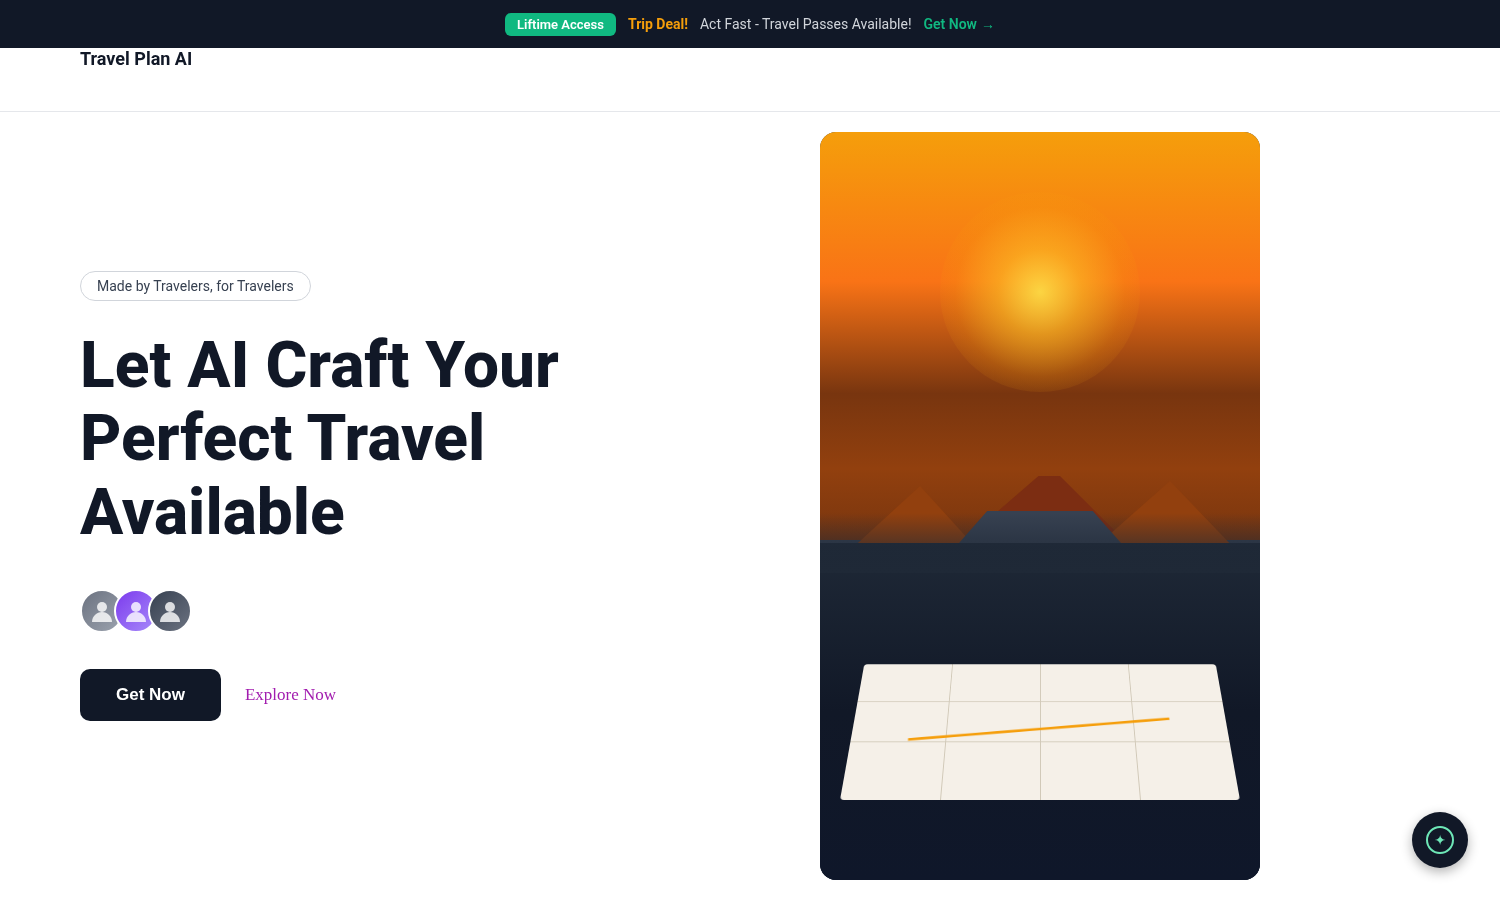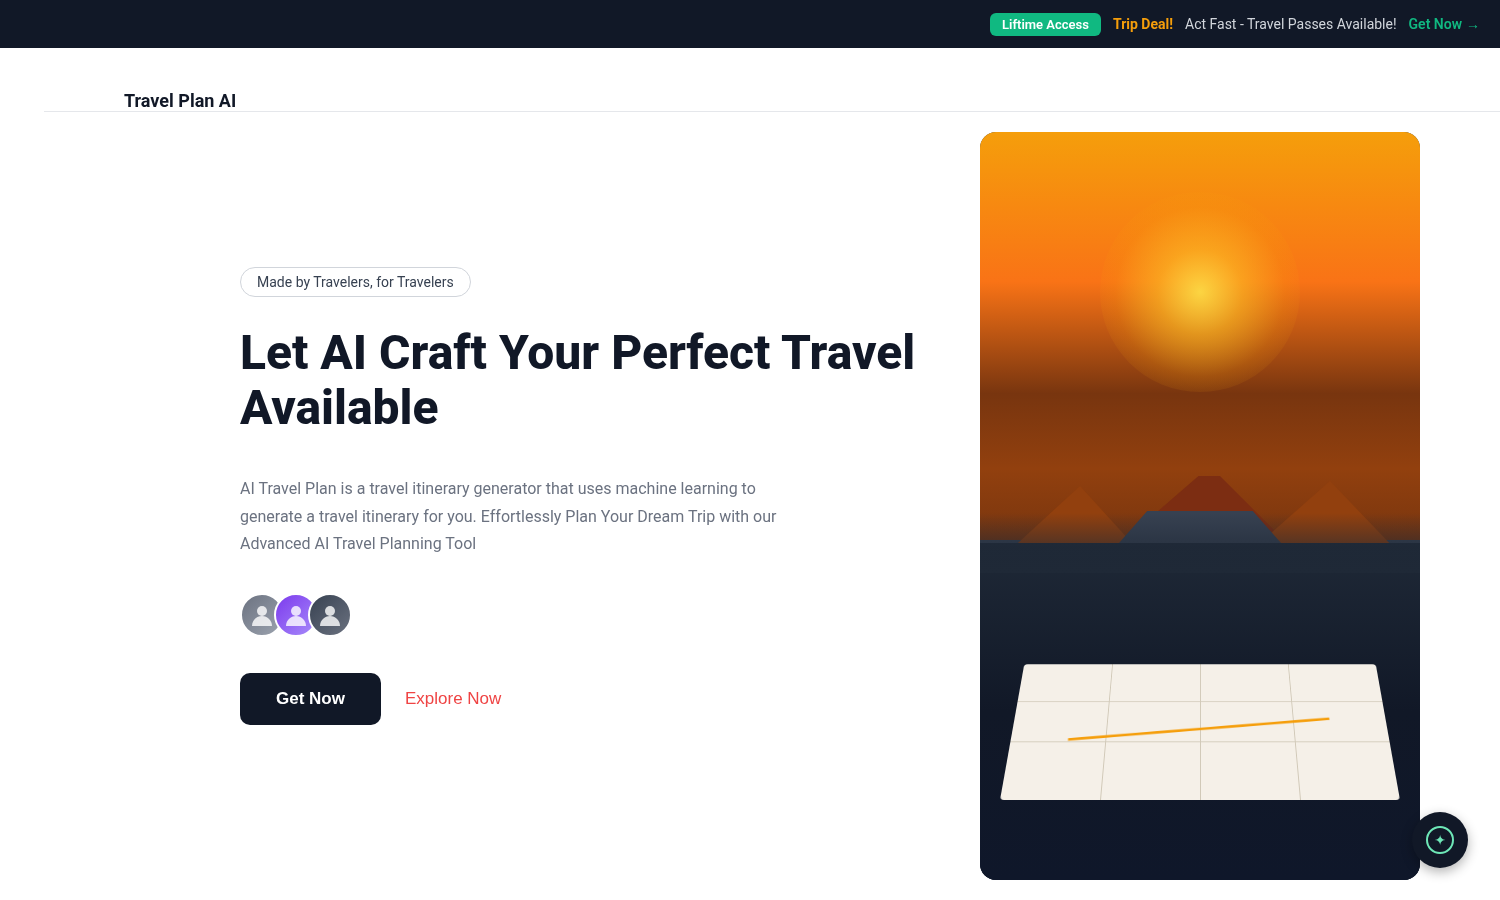--- a/index.html
+++ b/index.html
@@ -4,23 +4,23 @@
   <style>
     * { margin: 0; padding: 0; box-sizing: border-box; }
     body { font-family: -apple-system, BlinkMacSystemFont, 'Segoe UI', Roboto, sans-serif; background: #fff; width: 1500px; min-height: 900px; overflow-x: hidden; }
 
     
     .top-banner {
       background: #111827;
       color: #fff;
       display: flex;
       align-items: center;
-      justify-content: flex-end;
+      justify-content: center;
       gap: 12px;
-      padding: 10px 20px;
+      padding: 10px 14px;
       font-size: 14px;
       height: 48px;
     }
     .lifetime-badge {
       background: #10b981;
       color: #fff;
       padding: 4px 12px;
       border-radius: 6px;
       font-weight: 600;
       font-size: 13px;
@@ -38,27 +38,26 @@
       text-decoration: none;
       display: flex;
       align-items: center;
       gap: 4px;
       cursor: pointer;
     }
 
     
     nav {
       display: flex;
-      align-items: flex-end;
+      align-items: flex-start;
       justify-content: space-between;
       padding: 0 80px;
       height: 64px;
       border-bottom: 1px solid #e5e7eb;
       background: #fff;
-      margin-left: 44px;
     }
     .nav-logo {
       font-size: 18px;
       font-weight: 700;
       color: #111827;
     }
     .nav-links {
       display: flex;
       align-items: center;
       gap: 32px;
@@ -77,21 +76,20 @@
     }
 
     
     .hero {
       display: flex;
       align-items: stretch;
       min-height: 788px;
       padding: 0 80px 0 80px;
       gap: 60px;
       overflow: hidden;
-      justify-content: flex-end;
     }
     .hero-left {
       flex: 1;
       display: flex;
       flex-direction: column;
       justify-content: center;
       padding-top: 40px;
       padding-bottom: 60px;
       max-width: 680px;
     }
@@ -100,21 +98,21 @@
       align-items: center;
       border: 1px solid #d1d5db;
       border-radius: 999px;
       padding: 6px 16px;
       font-size: 14px;
       color: #374151;
       width: fit-content;
       margin-bottom: 28px;
     }
     .hero-title {
-      font-size: 48px;
+      font-size: 64px;
       font-weight: 800;
       color: #111827;
       line-height: 1.15;
       margin-bottom: 40px;
     }
     .hero-description {
       font-size: 16px;
       color: #6b7280;
       line-height: 1.7;
       margin-bottom: 36px;
@@ -168,26 +166,27 @@
       padding: 16px 36px;
       border-radius: 10px;
       font-size: 17px;
       font-weight: 600;
       cursor: pointer;
       text-decoration: none;
       display: inline-block;
     }
     .btn-secondary {
       background: transparent;
-      color: #ef4444;
+      color: #a21caf;
       border: none;
       padding: 16px 0;
       font-size: 17px;
       font-weight: 500;
       cursor: pointer;
+      font-family: Liberation Serif, serif;
     }
 
     
     .hero-right {
       flex: 0 0 440px;
       display: flex;
       align-items: stretch;
       padding: 20px 0;
     }
     .hero-image-container {
@@ -381,21 +380,20 @@
   <div class="nav-logo">Travel Plan AI</div>
 </nav>
 
 <section class="hero">
   <div class="hero-left">
     <div class="hero-badge">Made by Travelers, for Travelers</div>
     <h1 class="hero-title">
       <span>Let AI Craft Your Perfect Travel</span><br>
       <span>Available</span>
     </h1>
-    <p class="hero-description">AI Travel Plan is a travel itinerary generator that uses machine learning to generate a travel itinerary for you. Effortlessly Plan Your Dream Trip with our Advanced AI Travel Planning Tool</p>
 
     <div class="travelers-row">
       <div class="avatars">
         <div class="avatar-circle avatar-1">
 
           <svg width="26" height="26" viewBox="0 0 26 26" fill="none">
             <circle cx="13" cy="9" r="5" fill="rgba(255,255,255,0.8)"></circle>
             <path d="M3 24c0-5.5 4.5-10 10-10s10 4.5 10 10" fill="rgba(255,255,255,0.8)"></path>
           </svg>
         </div>

